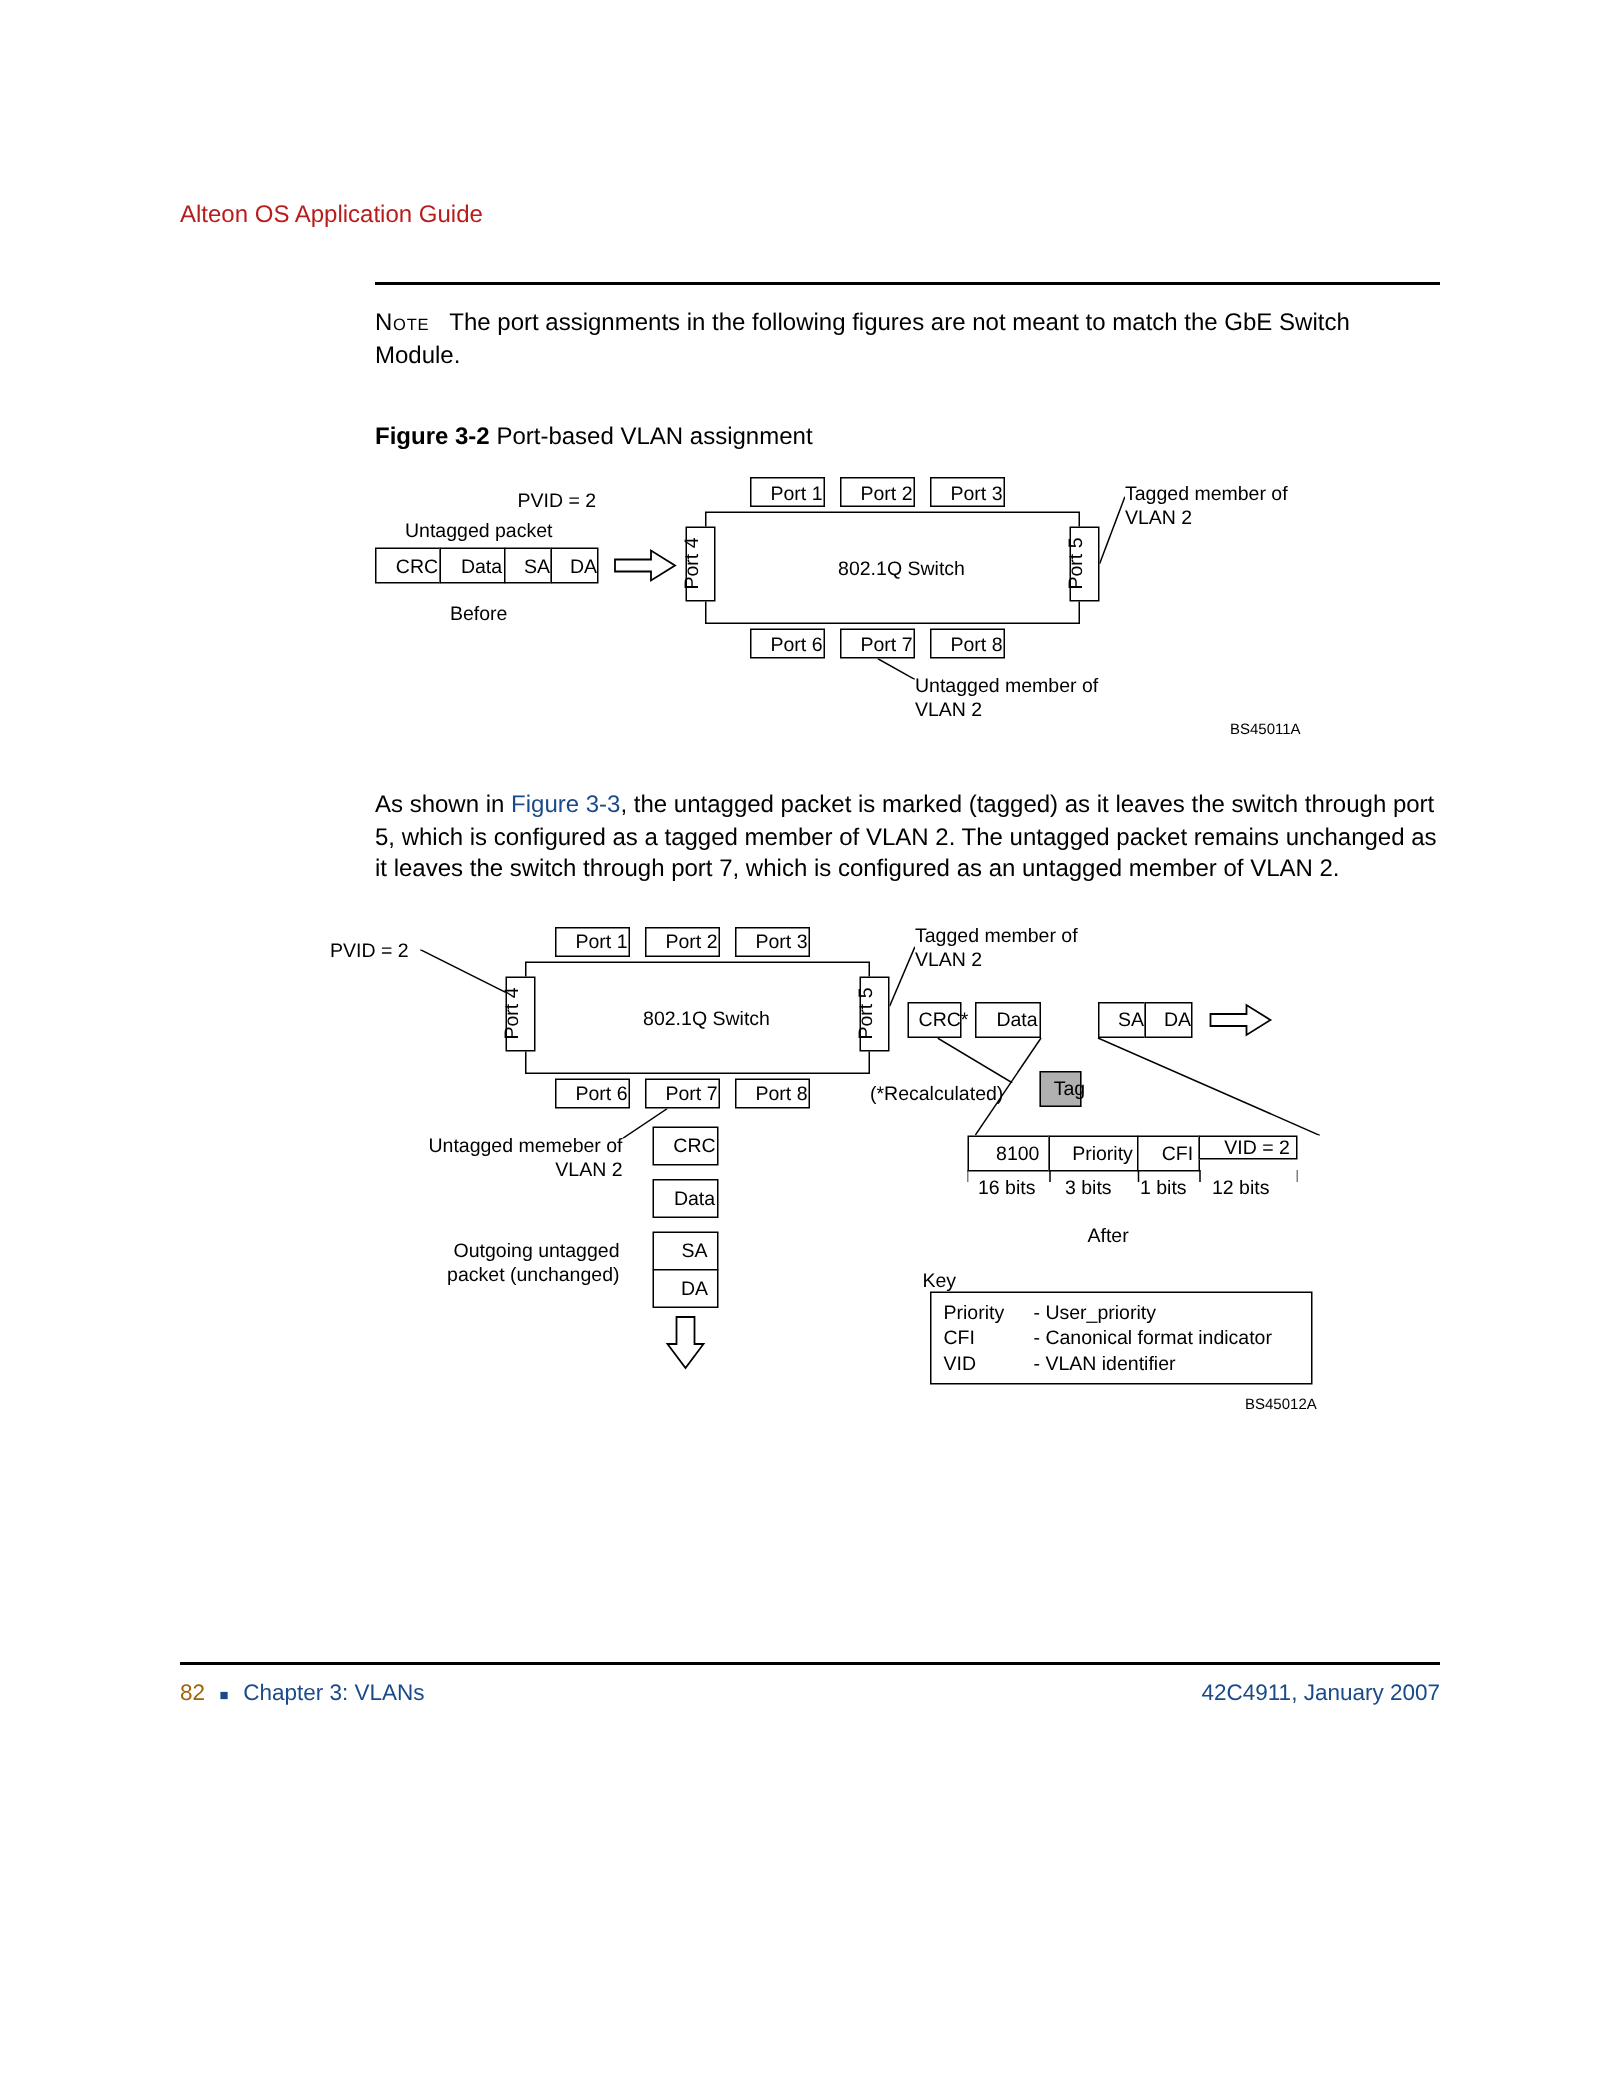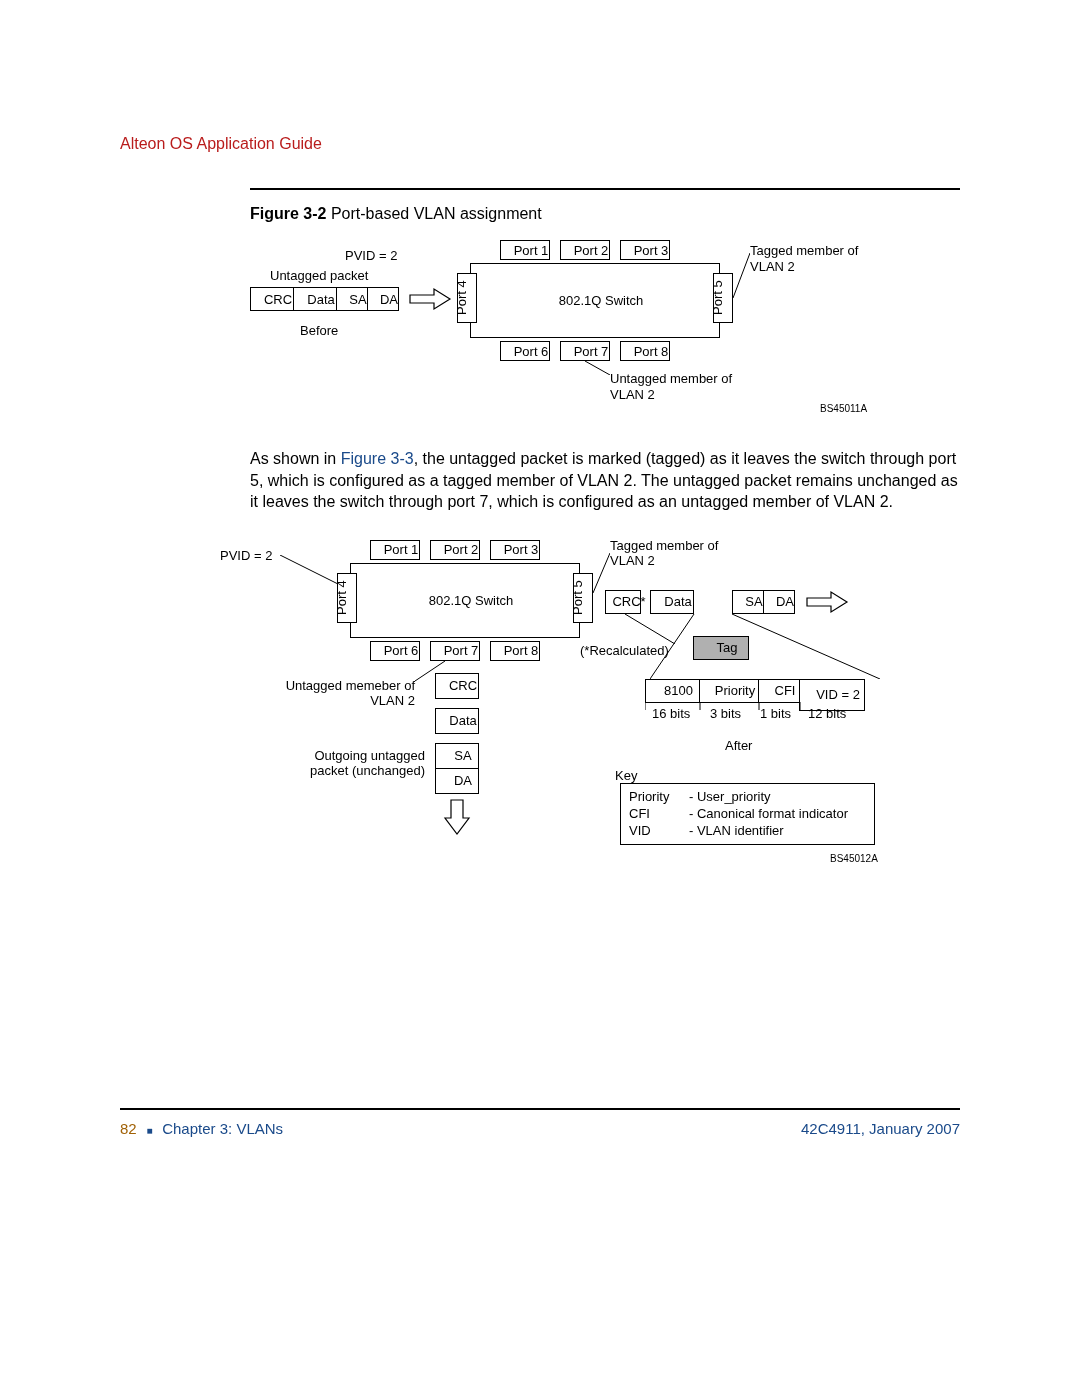--- a/index.html
+++ b/index.html
@@ -109,20 +109,24 @@
 </head>
 <body>
 
 <div class="page">
   <div class="header-title">Alteon OS Application Guide</div>
 
   <hr class="hr-top">
 
   <div class="body-col">
 
+    <div class="note">
+      <span class="note-label">Note</span>
+      &nbsp;&nbsp;<span>The port assignments in the following figures are not meant to match the GbE Switch Module.</span>
+    </div>
 
     <div class="fig-caption">
       <span class="num">Figure 3-2</span>
       <span>Port-based VLAN assignment</span>
     </div>
 
     <div class="diagram" style="height:185px;">
 
       <div class="dtext" style="left:95px; top:5px;">PVID = 2</div>
       <div class="dtext" style="left:20px; top:25px;">Untagged packet</div>
@@ -196,42 +200,42 @@
 
       <div class="dtext" style="left:360px; top:-5px; width:130px;">
         <span>Tagged member of VLAN 2</span>
       </div>
       <svg class="arrow" style="left:343px; top:10px; width:17px; height:40px;" viewBox="0 0 17 40">
           <line x1="17" y1="0" x2="0" y2="40" stroke="#000"></line>
         </svg>
 
       <div class="dbox" style="left:355px; top:47px; width:36px; height:24px;">CRC*</div>
       <div class="dbox" style="left:400px; top:47px; width:44px; height:24px;">Data</div>
-      <div class="dbox shade" style="left:443px; top:47px; width:56px; height:24px;margin-top:46px;">Tag</div>
+      <div class="dbox shade" style="left:443px; top:47px; width:28px; height:24px;margin-top:46px;">Tag</div>
       <div class="dbox" style="left:482px; top:47px; width:32px; height:24px;">SA</div>
       <div class="dbox" style="left:513px; top:47px; width:32px; height:24px;">DA</div>
 
       <svg class="arrow" style="left:555px; top:47px; width:46px; height:24px;" viewBox="0 0 46 24">
         <path d="M2 8 h24 v-6 l16 10 l-16 10 v-6 h-24 z" fill="none" stroke="#000" stroke-width="1.2"></path>
       </svg>
 
       <div class="dtext" style="left:330px; top:100px;">(*Recalculated)</div>
       <svg class="arrow" style="left:375px; top:71px; width:50px; height:30px;" viewBox="0 0 50 30">
           <line x1="50" y1="30" x2="0" y2="0" stroke="#000"></line>
         </svg>
 
       <svg class="arrow" style="left:400px; top:71px; width:230px; height:65px;" viewBox="0 0 230 65">
         <line x1="44" y1="0" x2="0" y2="65" stroke="#000"></line>
         <line x1="82" y1="0" x2="230" y2="65" stroke="#000"></line>
       </svg>
 
       <div class="dbox" style="left:395px; top:136px; width:55px; height:24px;">8100</div>
       <div class="dbox" style="left:449px; top:136px; width:60px; height:24px;">Priority</div>
       <div class="dbox" style="left:508px; top:136px; width:42px; height:24px;">CFI</div>
-      <div class="dbox" style="left:549px; top:136px; width:66px; height:32px;">VID = 2</div>
+      <div class="dbox" style="left:549px; top:136px; width:66px; height:16px;">VID = 2</div>
 
       <div class="dtext" style="left:402px; top:163px;">16 bits</div>
       <div class="dtext" style="left:460px; top:163px;">3 bits</div>
       <div class="dtext" style="left:510px; top:163px;">1 bits</div>
       <div class="dtext" style="left:558px; top:163px;">12 bits</div>
       <svg class="arrow" style="left:395px; top:159px; width:220px; height:8px;" viewBox="0 0 220 8">
         <line x1="0" y1="0" x2="0" y2="8" stroke="#000"></line>
         <line x1="55" y1="0" x2="55" y2="8" stroke="#000"></line>
         <line x1="114" y1="0" x2="114" y2="8" stroke="#000"></line>
         <line x1="155" y1="0" x2="155" y2="8" stroke="#000"></line>
@@ -245,21 +249,21 @@
       </div>
       <svg class="arrow" style="left:165px; top:118px; width:30px; height:20px;" viewBox="0 0 30 20">
           <line x1="30" y1="0" x2="0" y2="20" stroke="#000"></line>
         </svg>
 
       <div class="dbox" style="left:185px; top:130px; width:44px; height:26px;">CRC</div>
       <div class="dbox" style="left:185px; top:165px; width:44px; height:26px;">Data</div>
       <div class="dbox" style="left:185px; top:200px; width:44px; height:26px;">SA</div>
       <div class="dbox" style="left:185px; top:225px; width:44px; height:26px;">DA</div>
 
-      <div class="dtext" style="left:55px; top:205px; width:120px; text-align:right;">
+      <div class="dtext" style="left:43px; top:205px; width:120px; text-align:right;">
         <span>Outgoing untagged packet (unchanged)</span>
       </div>
 
       <svg class="arrow" style="left:193px; top:255px; width:28px; height:38px;" viewBox="0 0 28 38">
         <path d="M8 2 h12 v18 h6 l-12 16 l-12 -16 h6 z" fill="none" stroke="#000" stroke-width="1.2"></path>
       </svg>
 
       <div class="dtext" style="left:365px; top:225px;">Key</div>
       <div class="dbox" style="left:370px; top:240px; width:255px; height:62px; justify-content:flex-start; align-items:flex-start; padding:5px 8px; font-size:13px; text-align:left;">
         <div style="display:grid; grid-template-columns:60px auto; row-gap:2px;">

